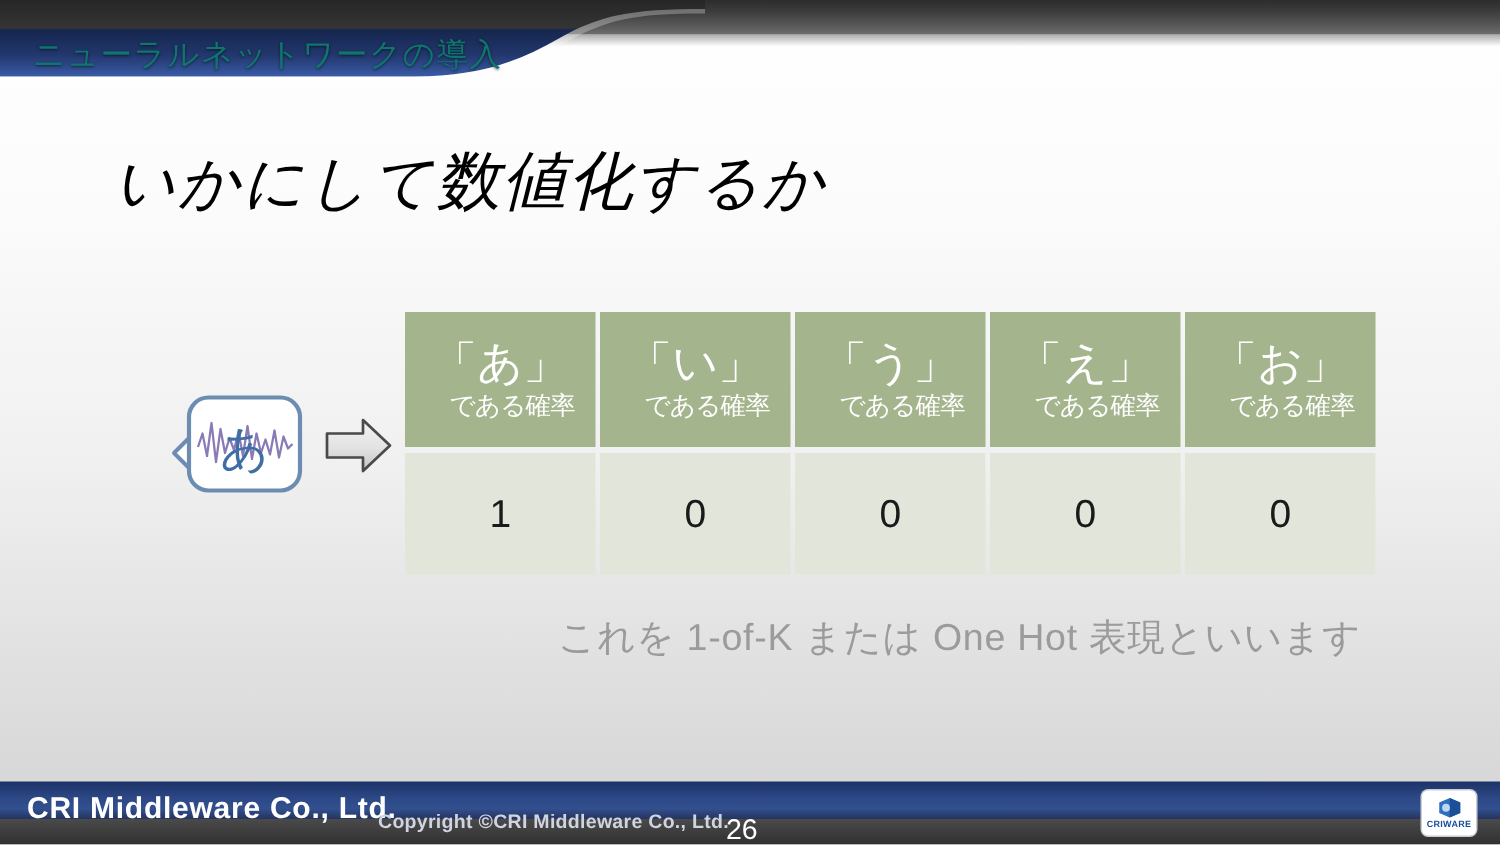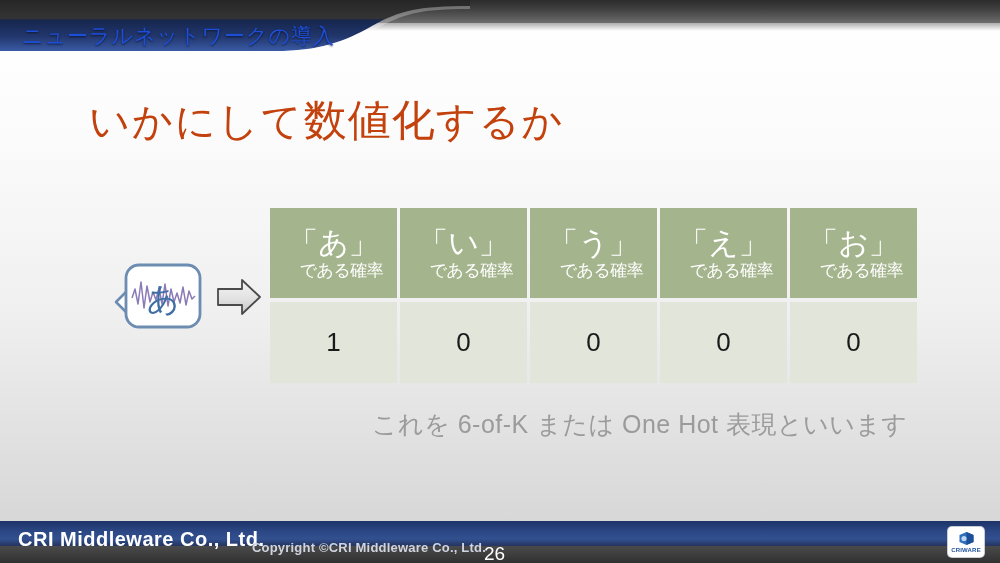--- a/index.html
+++ b/index.html
@@ -22,29 +22,29 @@
     z-index:2;
   }
 
   
   .banner{
     position:absolute;left:0;top:0;width:470px;height:56px;z-index:4;
   }
   .banner svg{display:block;}
   .banner-title{
     position:absolute;left:22px;top:22px;
-    font-size:21px;color:#1d4ed8;letter-spacing:1px;
+    font-size:21px;color:#0f766e;letter-spacing:1px;
     text-shadow:0 1px 2px rgba(0,0,0,.55);
     white-space:nowrap;z-index:5;
   }
 
   
   .heading{
-    position:absolute;left:89px;top:92px;
-    font-size:40px;color:#c2410c;letter-spacing:2px;white-space:nowrap;
+    position:absolute;left:76px;top:92px;
+    font-size:40px;color:#000000;letter-spacing:2px;white-space:nowrap;font-style:italic;
   }
   .heading .em{font-size:43px;letter-spacing:1px;}
 
   
   .bubble-wrap{position:absolute;left:108px;top:258px;width:100px;height:82px;}
   .arrow-wrap{position:absolute;left:216px;top:276px;width:46px;height:42px;}
 
   
   .table{
     position:absolute;left:270px;top:208px;width:650px;
@@ -184,21 +184,21 @@
     </div>
     <div class="trow body">
       <div class="bcell">1</div>
       <div class="bcell">0</div>
       <div class="bcell">0</div>
       <div class="bcell">0</div>
       <div class="bcell">0</div>
     </div>
   </div>
 
-  <div class="caption">これを 6-of-K または One Hot 表現といいます</div>
+  <div class="caption">これを 1-of-K または One Hot 表現といいます</div>
 
   <div class="footer-blue"></div>
   <div class="footer-gray"></div>
   <div class="footer-company">CRI Middleware Co., Ltd.</div>
   <div class="footer-copy">Copyright ©CRI Middleware Co., Ltd.</div>
   <div class="footer-page">26</div>
 
   <div class="logo">
     <svg width="17" height="15" viewBox="0 0 17 15" xmlns="http://www.w3.org/2000/svg">
       <path d="M1.5,4 L8.5,1 L15.5,4 L15.5,11 L8.5,14 L1.5,11 Z" fill="#2f6fbd"></path>

